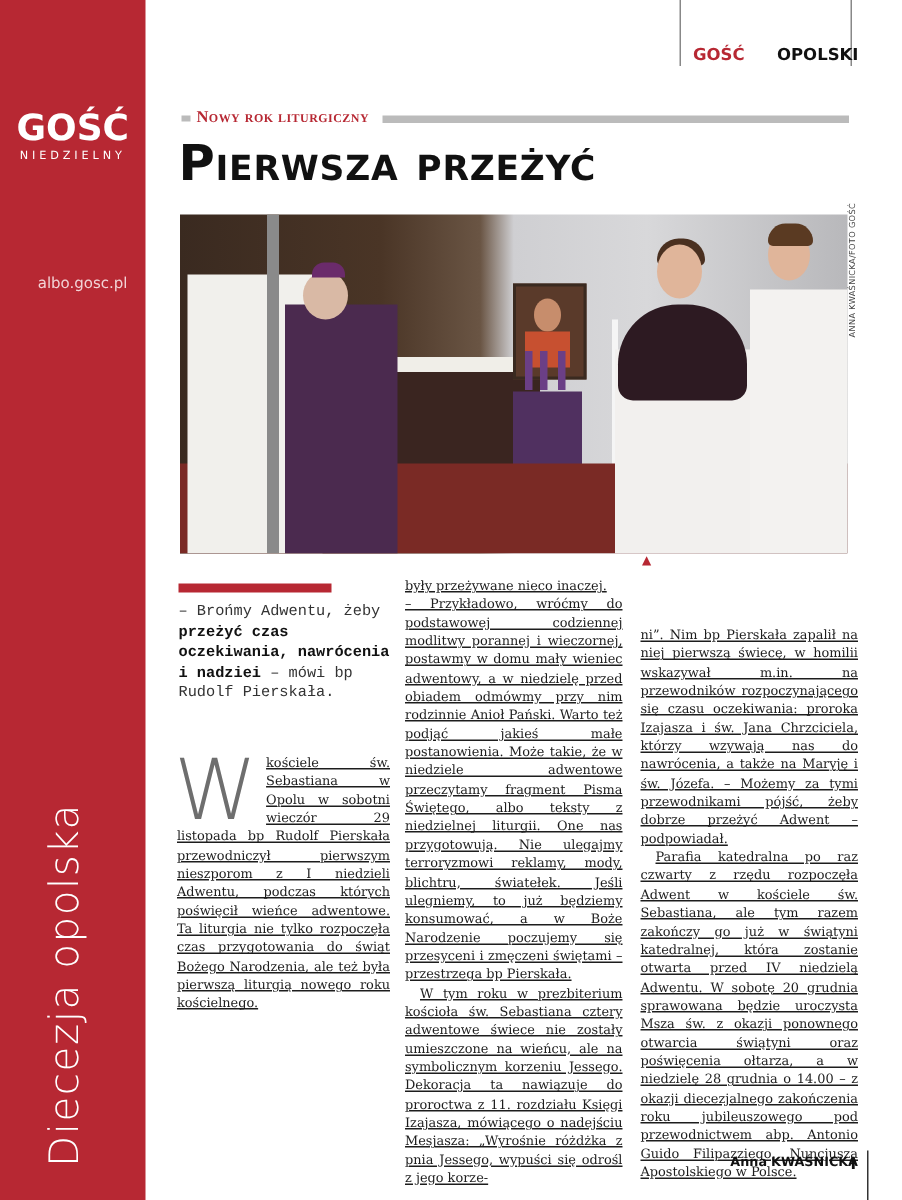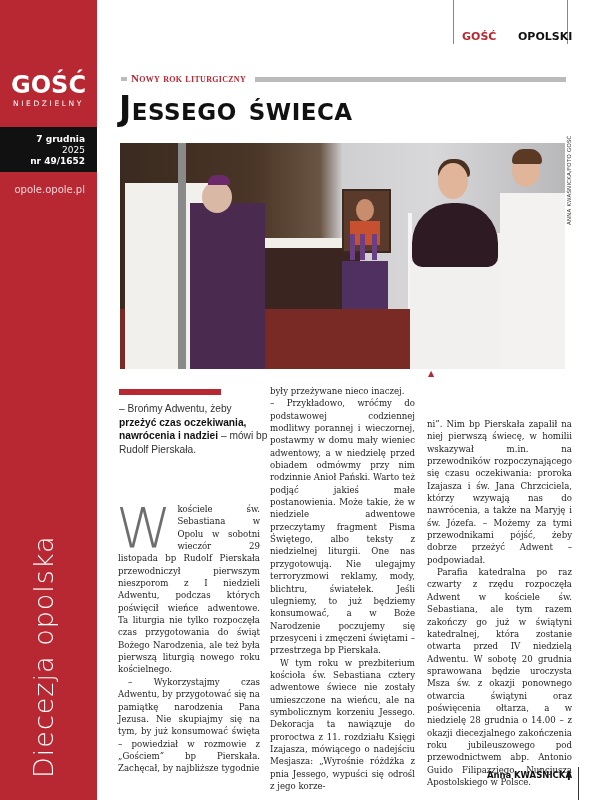--- a/index.html
+++ b/index.html
@@ -38,64 +38,59 @@
   .photo .boy { position:absolute; left:290px; top:90px; width:90px; height:136px; background:#f2f0ee; }
   .photo .cape { position:absolute; left:292px; top:60px; width:86px; height:64px; background:#2d1a22; border-radius:40px 40px 10px 10px; }
   .photo .head2 { position:absolute; left:318px; top:20px; width:30px; height:36px; border-radius:50%; background:#e0b59a; }
   .photo .hair2 { position:absolute; left:318px; top:16px; width:32px; height:18px; border-radius:16px 16px 4px 4px; background:#4a3020; }
   .photo .p3 { position:absolute; left:380px; top:50px; width:65px; height:176px; background:#f3f2f0; }
   .photo .head3 { position:absolute; left:392px; top:10px; width:28px; height:34px; border-radius:50%; background:#e0b59a; }
   .photo .hair3 { position:absolute; left:392px; top:6px; width:30px; height:15px; border-radius:14px 14px 4px 4px; background:#5a3a22; }
   .credit { position:absolute; left:566px; top:225px; transform-origin:left top; transform:rotate(-90deg); font-family:"DejaVu Sans", sans-serif; font-size:5.5px; color:#444; white-space:nowrap; letter-spacing:0.2px; }
   .caption { position:absolute; left:428px; top:369px; width:150px; font-family:"DejaVu Sans", sans-serif; font-style:italic; font-weight:bold; font-size:8.5px; line-height:12px; color:#111; }
   .caption .tri { color:#b72833; font-style:normal; font-size:8px; display:block; line-height:10px; }
-  .col { position:absolute; font-size:8.6px; line-height:12.35px; text-align:justify; color:#1d1d1d; }
+  .col { position:absolute; font-size:8.6px; line-height:12.35px; text-align:justify; color:#1d1d1d;text-decoration:underline; }
   .col p { margin:0; }
   .col p.ind { text-indent:10px; }
   .col1 { left:118px; top:503px; width:142px; }
   .col2 { left:270px; top:385px; width:145px; }
   .col3 { left:427px; top:418px; width:145px; }
   .lead-bar { position:absolute; left:119px; top:389px; width:102px; height:6px; background:#b72833; }
-  .lead { position:absolute; left:119px; top:402px; width:150px; font-family:Liberation Sans, sans-serif; font-size:10.2px; line-height:13.5px; color:#333; font-weight:300; }
+  .lead { position:absolute; left:119px; top:402px; width:150px; font-family:Liberation Mono, monospace; font-size:10.2px; line-height:13.5px; color:#333; font-weight:300; }
   .lead b { font-weight:bold; color:#111; }
   .dropcap { float:left; font-family:"DejaVu Sans", sans-serif; font-weight:200; font-size:56px; line-height:46px; color:#6e6e6e; margin:2px 6px 0 -2px; }
   .author { position:absolute; left:427px; top:770px; width:145px; text-align:right; font-family:"DejaVu Sans", sans-serif; font-size:8.5px; color:#111; }
   .author b { font-weight:bold; }
   .pagenum { position:absolute; left:567px; top:771px; font-family:"DejaVu Sans", sans-serif; font-weight:bold; font-size:10px; color:#111; }
   .pagerule { position:absolute; left:578px; top:767px; width:1px; height:33px; background:#333; }
 </style>
 </head>
 <body>
 
 <div class="sidebar">
   <div class="logo">
     <div class="logo-main">GOŚĆ</div>
     <div class="logo-sub">NIEDZIELNY</div>
   </div>
-  <div class="issue">
-    <div class="b">7 grudnia</div>
-    <div>2025</div>
-    <div class="b">nr 49/1652</div>
-  </div>
-  <div class="site">opole.opole.pl</div>
+  <div class="site">albo.gosc.pl</div>
   <div class="vert">Diecezja opolska</div>
 </div>
 
 <div class="header-brand">
   <span class="gosc-red">GOŚĆ</span>
   <span class="opolski">OPOLSKI</span>
 </div>
 
 <div class="kicker">
   <div class="sq"></div>
   <div class="label">Nowy rok liturgiczny</div>
   <div class="rule"></div>
 </div>
 
-<div class="title" style="font-variant:small-caps;">Jessego świeca</div>
+<div class="title" style="font-variant:small-caps;">Pierwsza przeżyć</div>
 
 <div class="photo" title="Biskup podczas nieszporów przy wieńcu adwentowym w kościele">
   <div class="altar"></div>
   <div class="icon-frame"></div>
   <div class="icon-face"></div>
   <div class="icon-body"></div>
   <div class="cloth"></div>
   <div class="candle" style="left:230px"></div>
   <div class="candle" style="left:240px"></div>
   <div class="candle" style="left:252px"></div>
@@ -121,21 +116,20 @@
 </div>
 
 <div class="lead-bar"></div>
 <div class="lead">
   <span>– Brońmy Adwentu, żeby </span><b>przeżyć czas oczekiwania, nawrócenia i nadziei</b><span> – mówi bp Rudolf Pierskała.</span>
 </div>
 
 <div class="col col1">
   <span class="dropcap">W</span>
   <p>kościele św. Sebastiana w Opolu w sobotni wieczór 29 listopada bp Rudolf Pierskała przewodniczył pierwszym nieszporom z I niedzieli Adwentu, podczas których poświęcił wieńce adwentowe. Ta liturgia nie tylko rozpoczęła czas przygotowania do świąt Bożego Narodzenia, ale też była pierwszą liturgią nowego roku kościelnego.</p>
-  <p class="ind">– Wykorzystajmy czas Adwentu, by przygotować się na pamiątkę narodzenia Pana Jezusa. Nie skupiajmy się na tym, by już konsumować święta – powiedział w rozmowie z „Gościem” bp Pierskała. Zachęcał, by najbliższe tygodnie</p>
 </div>
 
 <div class="col col2">
   <p>były przeżywane nieco inaczej.</p>
   <p>– Przykładowo, wróćmy do podstawowej codziennej modlitwy porannej i wieczornej, postawmy w domu mały wieniec adwentowy, a w niedzielę przed obiadem odmówmy przy nim rodzinnie Anioł Pański. Warto też podjąć jakieś małe postanowienia. Może takie, że w niedziele adwentowe przeczytamy fragment Pisma Świętego, albo teksty z niedzielnej liturgii. One nas przygotowują. Nie ulegajmy terroryzmowi reklamy, mody, blichtru, światełek. Jeśli ulegniemy, to już będziemy konsumować, a w Boże Narodzenie poczujemy się przesyceni i zmęczeni świętami – przestrzega bp Pierskała.</p>
   <p class="ind">W tym roku w prezbiterium kościoła św. Sebastiana cztery adwentowe świece nie zostały umieszczone na wieńcu, ale na symbolicznym korzeniu Jessego. Dekoracja ta nawiązuje do proroctwa z 11. rozdziału Księgi Izajasza, mówiącego o nadejściu Mesjasza: „Wyrośnie różdżka z pnia Jessego, wypuści się odrośl z jego korze-</p>
 </div>
 
 <div class="col col3">
   <p>ni”. Nim bp Pierskała zapalił na niej pierwszą świecę, w homilii wskazywał m.in. na przewodników rozpoczynającego się czasu oczekiwania: proroka Izajasza i św. Jana Chrzciciela, którzy wzywają nas do nawrócenia, a także na Maryję i św. Józefa. – Możemy za tymi przewodnikami pójść, żeby dobrze przeżyć Adwent – podpowiadał.</p>

